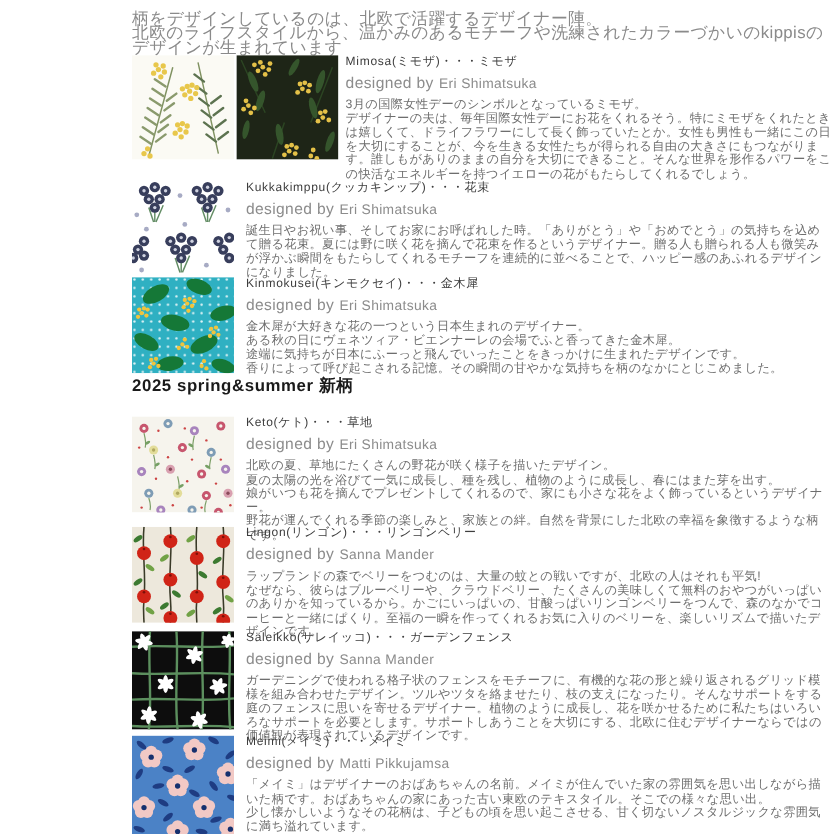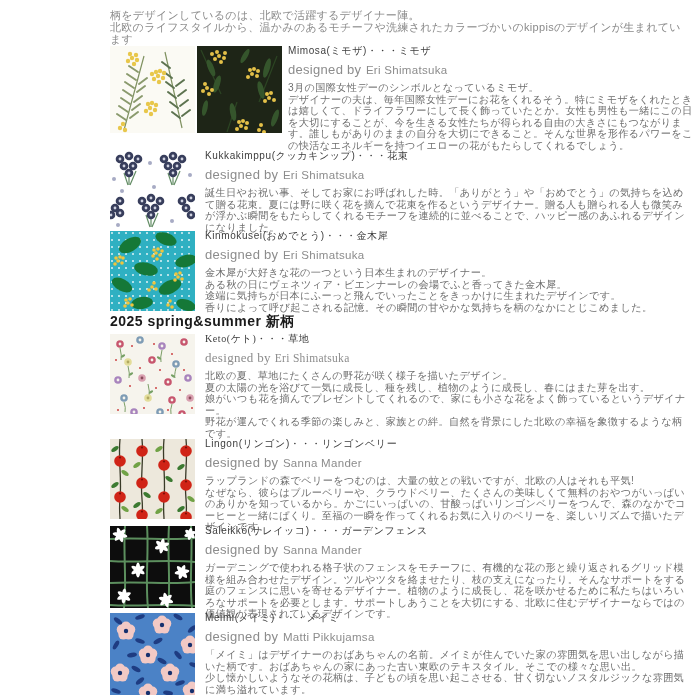--- a/index.html
+++ b/index.html
@@ -1,18 +1,18 @@
 <!DOCTYPE html>
 <html><head>
 <meta charset="utf-8">
 <style>
   html,body{margin:0;padding:0;background:#ffffff;}
   .page{position:relative;width:700px;height:700px;background:#fff;overflow:hidden;
         font-family:"Liberation Sans","DejaVu Sans",sans-serif;}
-  .intro{position:absolute;left:110px;top:10px;width:580px;font-size:11px;line-height:11.8px;
+  .intro{position:absolute;left:110px;top:10px;width:580px;font-size:14px;line-height:11.8px;
          color:#8a8a8a;letter-spacing:0.3px;white-space:pre-line;margin:0;}
   .section{position:absolute;left:110px;width:588px;}
   .thumbs{position:absolute;left:0;top:2px;display:flex;gap:2px;}
   .thumb{display:block;}
   .ptext{margin-left:95px;}
   .ptext.wide{margin-left:178px;}
   .ptitle{margin:0 0 2px 0;font-size:10px;font-weight:400;color:#3d3d3d;letter-spacing:0.6px;}
   .designer{margin:0 0 4px 0;color:#8c8c8c;}
   .designer .dby{font-size:13px;letter-spacing:0.3px;}
   .designer .dname{font-size:11.5px;letter-spacing:0.3px;}
@@ -302,32 +302,32 @@
             <circle cx="15" cy="75" r="1.8"></circle>
             <circle cx="20" cy="68" r="1.8"></circle>
             <circle cx="16" cy="69" r="1.8"></circle>
           <circle cx="58" cy="74" r="1.8"></circle>
             <circle cx="62" cy="76" r="1.8"></circle>
             <circle cx="60" cy="70" r="1.8"></circle>
         </g>
       </svg>
     </div>
     <div class="ptext" style="width:486px;">
-      <h3 class="ptitle">Kinmokusei(おめでとう)・・・金木犀</h3>
+      <h3 class="ptitle">Kinmokusei(キンモクセイ)・・・金木犀</h3>
       <div class="designer"><span class="dby">designed by</span> <span class="dname">Eri Shimatsuka</span></div>
       <p class="pdesc">金木犀が大好きな花の一つという日本生まれのデザイナー。
 ある秋の日にヴェネツィア・ビエンナーレの会場でふと香ってきた金木犀。
 途端に気持ちが日本にふーっと飛んでいったことをきっかけに生まれたデザインです。
 香りによって呼び起こされる記憶。その瞬間の甘やかな気持ちを柄のなかにとじこめました。</p>
     </div>
   </div>
 
   <h2 class="heading" style="top:313px;">2025 spring&amp;summer 新柄</h2>
 
-  <div class="section" style="top:332px;font-family:Liberation Serif, serif;">
+  <div class="section" style="top:345px;">
     <div class="thumbs">
       <svg class="thumb" width="85" height="80" viewBox="0 0 85 80">
         <rect width="85" height="80" fill="#f6f4ed"></rect>
         <g stroke="#7b9e66" stroke-width="1">
           <path d="M10,14 q2,8 1,12" fill="none"></path>
             <path d="M52,16 q-2,8 -1,12" fill="none"></path>
             <path d="M18,32 q2,8 1,12" fill="none"></path>
             <path d="M66,34 q-2,8 -1,10" fill="none"></path>
             <path d="M38,50 q2,8 1,12" fill="none"></path>
             <path d="M14,68 q2,6 1,10" fill="none"></path>

